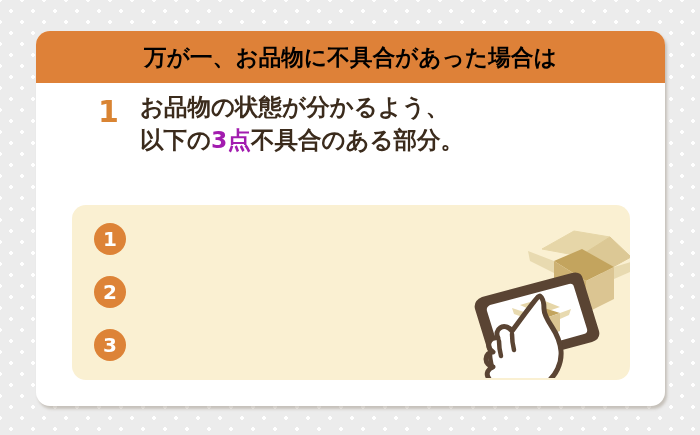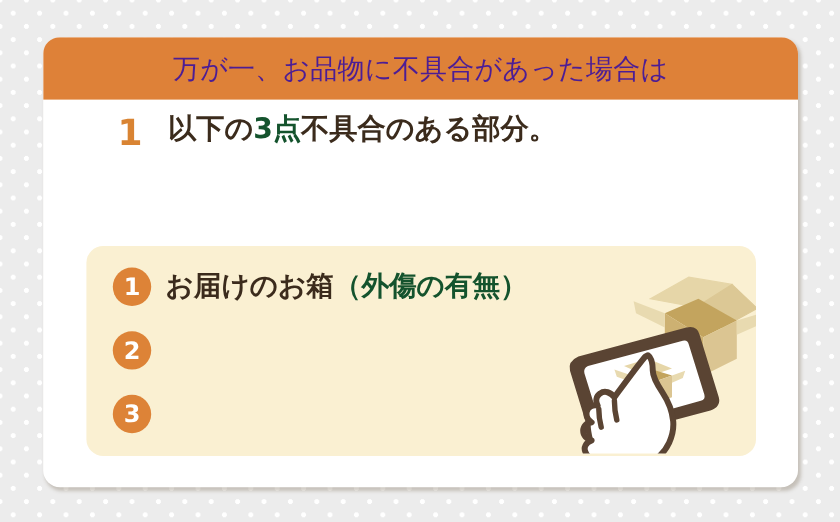--- a/index.html
+++ b/index.html
@@ -45,23 +45,23 @@
     left: 0;
     top: 0;
     width: 629px;
     height: 52px;
     background: #de8138;
     display: flex;
     align-items: center;
     justify-content: center;
   }
   #header-title {
-    color: #4c1d95;
+    color: #000000;
     font-size: 22.5px;
-    font-weight: normal;
+    font-weight: bold;
     letter-spacing: 0.2px;
     white-space: nowrap;
   }
 
   
   #step-block {
     position: absolute;
     left: 0;
     top: 52px;
     width: 629px;
@@ -83,21 +83,21 @@
     width: 470px;
   }
   .step-line {
     color: #3b2b1c;
     font-size: 23.5px;
     font-weight: bold;
     line-height: 1.42;
     white-space: nowrap;
   }
   .hl-red {
-    color: #14532d;
+    color: #a21caf;
   }
 
   
   #items-panel {
     position: absolute;
     left: 36px;
     top: 174px;
     width: 558px;
     height: 175px;
     background: #faf0d2;
@@ -157,32 +157,32 @@
   <div id="card">
 
     <div id="header-bar">
       <div id="header-title">万が一、お品物に不具合があった場合は</div>
     </div>
 
     <div id="step-block">
       <div id="step-number">1</div>
       <div id="step-lines">
         <div class="step-line">
+          <span>お品物の状態が分かるよう、</span>
+        </div>
+        <div class="step-line">
           <span>以下の</span><span class="hl-red">3点</span><span>不具合のある部分。</span>
         </div>
       </div>
     </div>
 
     <div id="items-panel">
 
       <div class="item-row" id="item-row-1">
         <div class="item-badge">1</div>
-        <div class="item-text">
-          <span>お届けのお箱</span><span class="hl-red">（外傷の有無）</span>
-        </div>
       </div>
 
       <div class="item-row" id="item-row-2">
         <div class="item-badge">2</div>
       </div>
 
       <div class="item-row" id="item-row-3">
         <div class="item-badge">3</div>
       </div>
 

